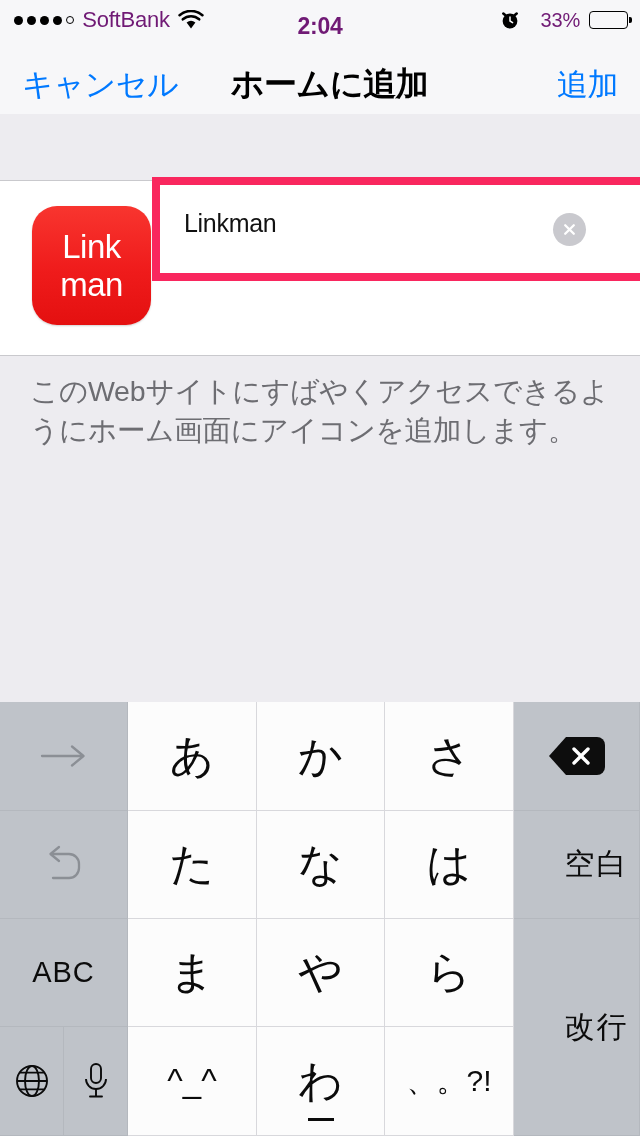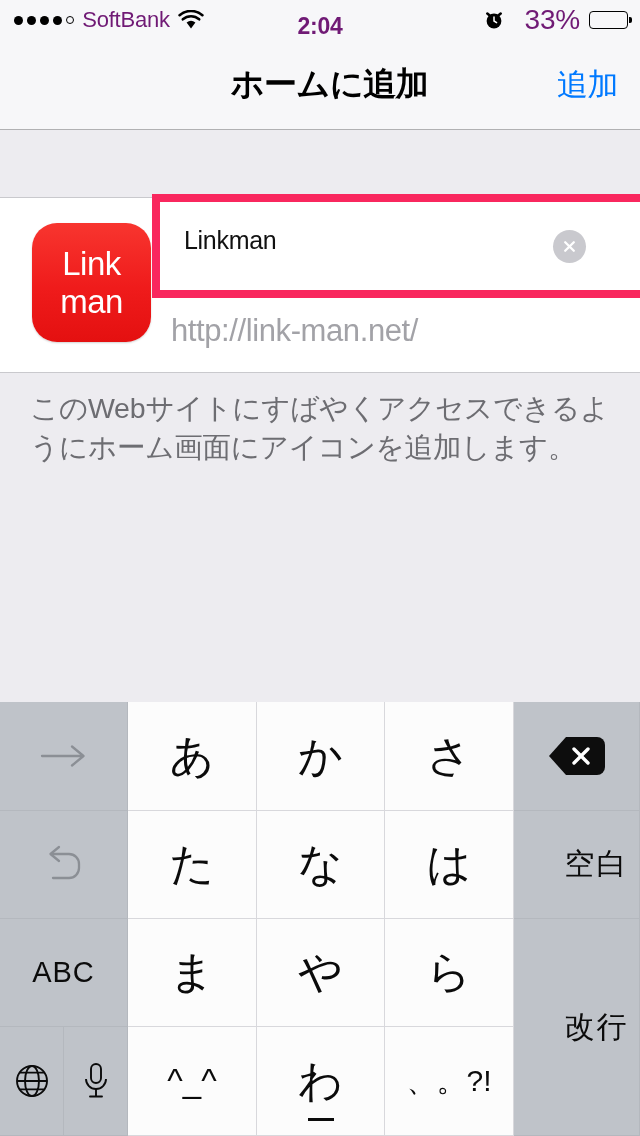--- a/index.html
+++ b/index.html
@@ -57,21 +57,21 @@
   }
   .dot.empty {
     background: transparent;
     border: 1.4px solid #000;
     width: 6.2px; height: 6.2px;
   }
   .carrier { font-size: 22px; letter-spacing: -0.2px; }
   .wifi-icon { display: block; }
   .sb-time { font-size: 23px; font-weight: 600; }
   .alarm-icon { display: block; }
-  .batt-pct { font-size: 28px; letter-spacing: -0.2px; margin-left: 12px; }
+  .batt-pct { font-size: 20px; letter-spacing: -0.2px; margin-left: 12px; }
   .battery {
     position: relative;
     width: 39px; height: 18px;
     border: 1.6px solid #000;
     border-radius: 4px;
     box-sizing: border-box;
     padding: 1.6px;
   }
   .battery::after {
     content: "";
@@ -120,21 +120,21 @@
     right: 22px; top: 0; height: 89px;
     display: flex; align-items: center;
     font-size: 31px;
     color: #0079ff;
     letter-spacing: -0.5px;
   }
 
   
   #content-area {
     position: absolute;
-    left: 0; top: 131px;
+    left: 0; top: 114px;
     width: 640px;
     height: 572px;
     background: #edecf0;
   }
   #entry-card {
     position: absolute;
     left: 0; top: 66px;
     width: 640px; height: 176px;
     background: #ffffff;
     border-top: 1px solid #c9c9cd;
@@ -288,20 +288,21 @@
         </svg>
       </span>
       <span class="batt-pct">33%</span>
       <span class="battery">
         <span class="battery-fill" id="battery-fill" style="width:33%"></span>
       </span>
     </div>
   </div>
 
   <div id="nav-bar">
+    <div id="nav-cancel">キャンセル</div>
     <div id="nav-title">ホームに追加</div>
     <div id="nav-add">追加</div>
   </div>
 
   <div id="content-area">
 
     <div id="entry-card">
 
       <div id="app-icon">
         <span class="icon-line">Link</span>
@@ -310,21 +311,20 @@
 
       <div id="name-field-wrap">
         <div id="name-field-value">Linkman</div>
         <div id="clear-button">
           <svg class="glyph-svg" width="19" height="19" viewBox="0 0 19 19">
             <path d="M5.2 5.2 L13.8 13.8 M13.8 5.2 L5.2 13.8" stroke="#ffffff" stroke-width="2.3" stroke-linecap="round"></path>
           </svg>
         </div>
       </div>
 
-      <div id="url-row">http://link-man.net/</div>
     </div>
 
     <div id="description">このWebサイトにすばやくアクセスできるようにホーム画面にアイコンを追加します。</div>
   </div>
 
   <div id="keyboard">
 
     <div class="kb-key dark dim" style="left:0px; top:0px; width:128px; height:109px;">
       <svg class="glyph-svg" width="52" height="26" viewBox="0 0 52 26">
         <path d="M4 13 L45 13 M34 3.5 L45.5 13 L34 22.5" stroke="#8b8f95" stroke-width="2.3" fill="none" stroke-linecap="round" stroke-linejoin="round"></path>

